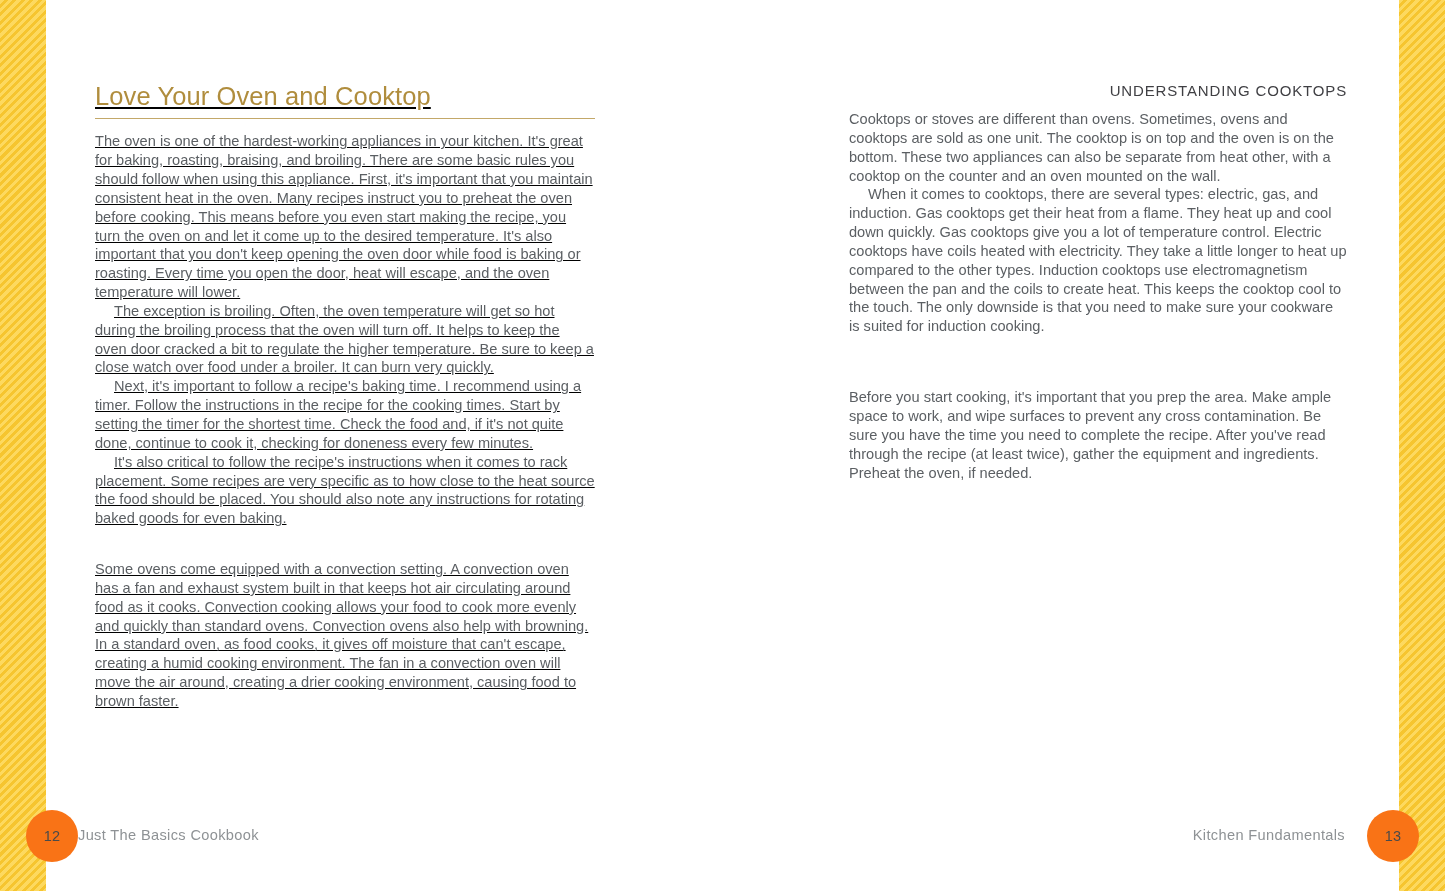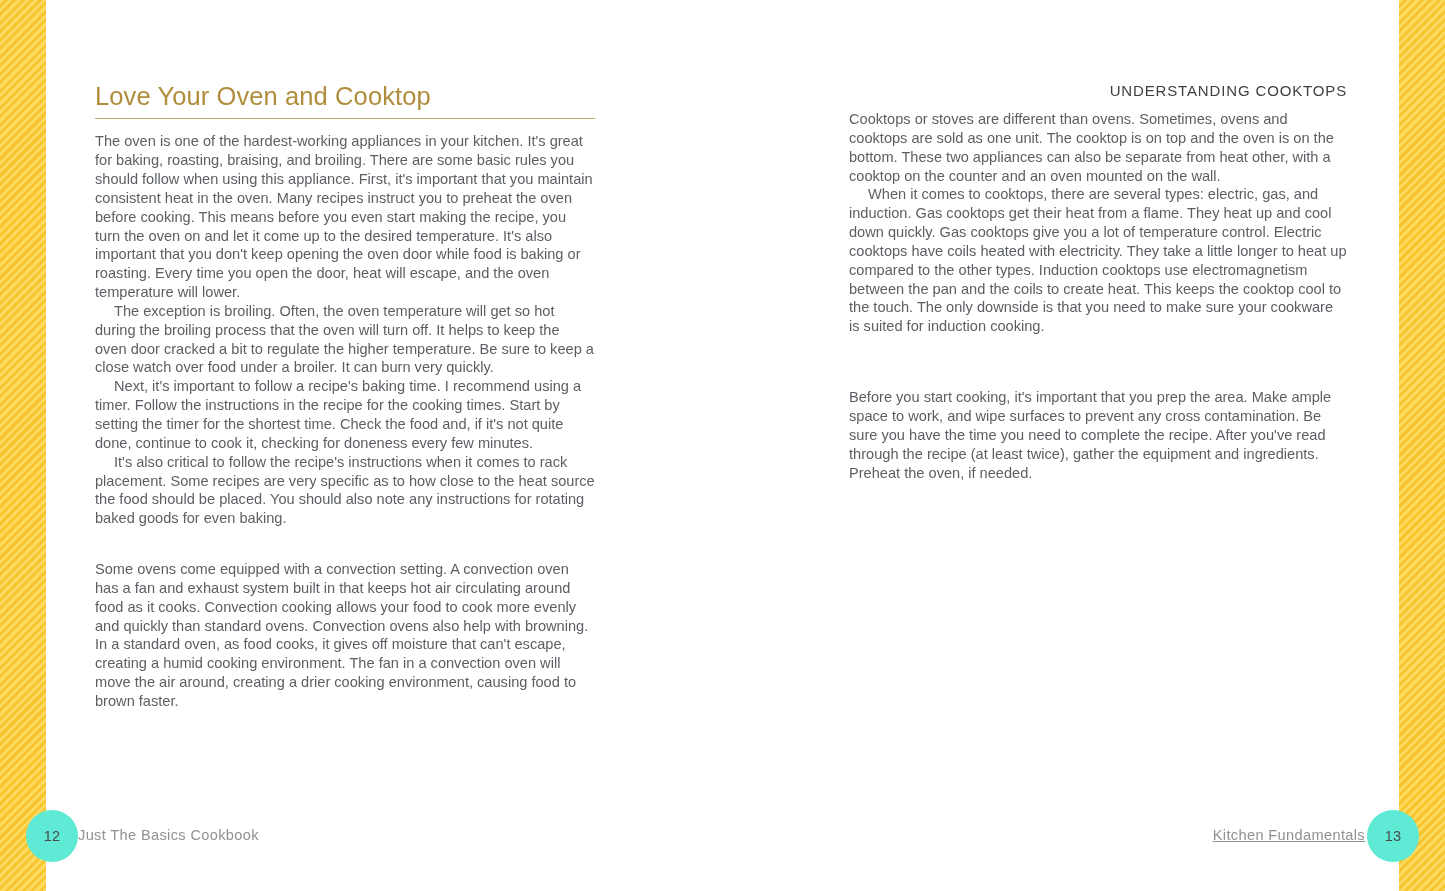--- a/index.html
+++ b/index.html
@@ -43,21 +43,21 @@
     top: 0;
     height: 891px;
   }
   .page.left  { left: 0;   width: 722px; }
   .page.right { left: 722px; width: 723px; }
 
   .column {
     position: absolute;
     top: 82px;
   }
-  .page.left  .column { left: 95px;  width: 500px; }
+  .page.left  .column { left: 95px;  width: 500px; text-decoration: underline; }
   .page.right .column { left: 127px; width: 498px; }
 
   
   .section-title {
     margin: 0;
     font-size: 25.5px;
     font-weight: normal;
     line-height: 1.15;
     color: #b08d3d;
     letter-spacing: 0.1px;
@@ -88,42 +88,42 @@
 
   .gap-after-title   { height: 13px; }
   .gap-before-sub    { height: 21px; }
   .gap-after-sub     { height: 11px; }
   .gap-section       { height: 39px; }
   .folio-circle {
     position: absolute;
     width: 52px;
     height: 52px;
     border-radius: 50%;
-    background: #5eead4;
+    background: #f97316;
     top: 810px;
     display: flex;
     align-items: center;
     justify-content: center;
     font-size: 14.5px;
     color: #4a4a4a;
     letter-spacing: 0.3px;
   }
   .folio-circle.left  { left: 26px; }
   .folio-circle.right { right: 26px; }
 
   .running-head {
     position: absolute;
     top: 827px;
     font-size: 14.6px;
     color: #8e9295;
     letter-spacing: 0.35px;
     white-space: nowrap;
   }
   .running-head.left  { left: 78px; }
-  .running-head.right { right: 80px; text-decoration: underline; }
+  .running-head.right { right: 100px; }
 </style>
 </head>
 <body>
 
 <div id="spread">
 
   <div class="edge-band left"></div>
   <div class="edge-band right"></div>
 
   <div class="page left">

